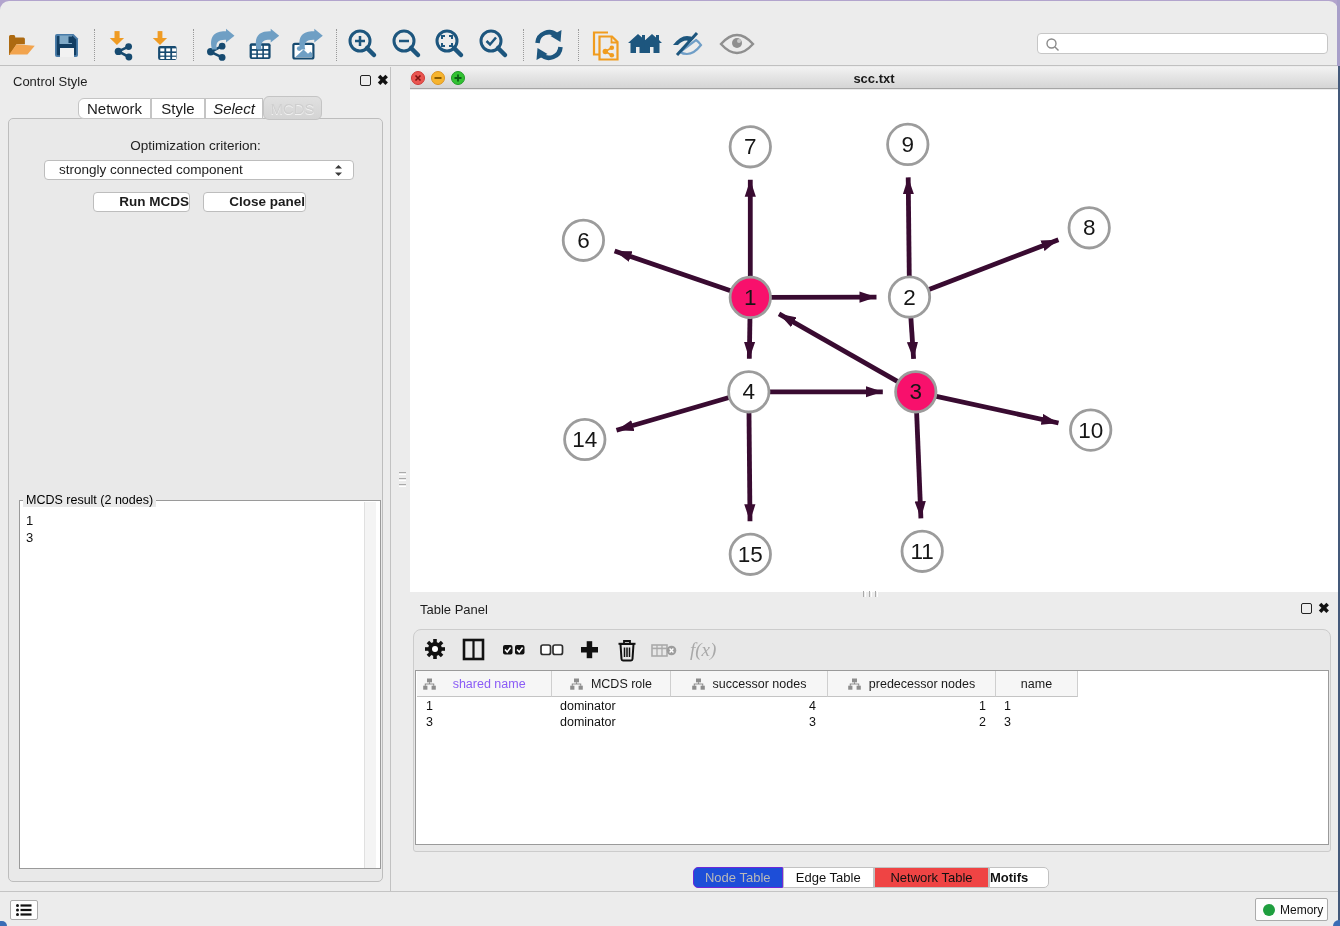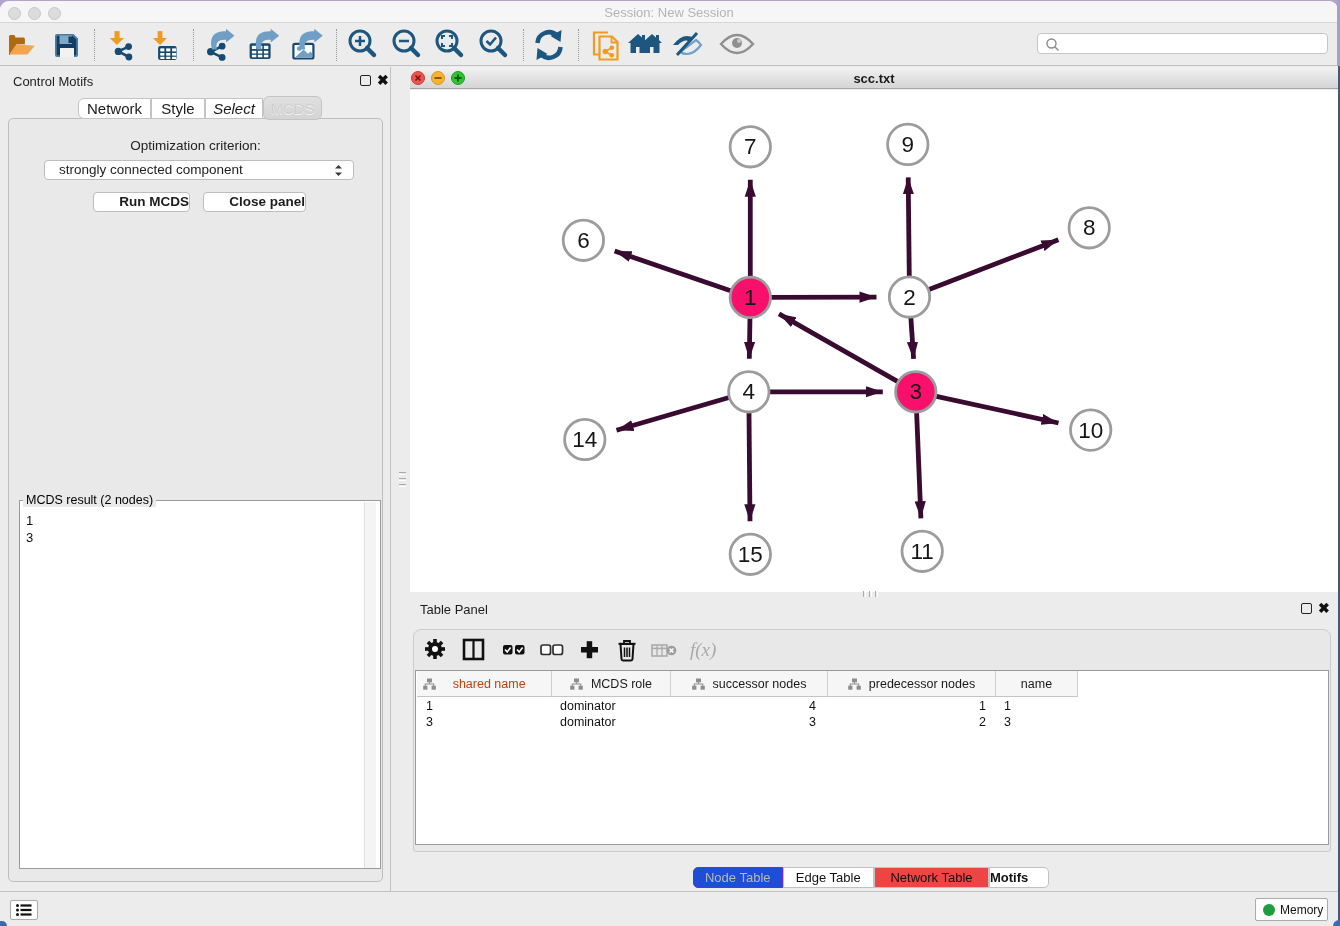--- a/index.html
+++ b/index.html
@@ -34,26 +34,20 @@
   #canvas { position:absolute; left:0; top:23px; width:928px; height:502px; background:#fff; }
   
   #tpanel { position:absolute; left:410px; top:597px; width:928px; height:294px; background:#ececec; }
   #twhite { position:absolute; left:7px; top:28px; width:908px; height:220px; background:#fff; border:1px solid #c0c0c0; }
   
   #statusbar { position:absolute; left:0; top:890px; width:1338px; height:35px; background:#ececec; border-top:1px solid #c4c4c4; }
 </style>
 </head>
 <body>
 <div id="win">
-  <div id="titlebar">
-    <div class="tl" style="left:8px;"></div>
-    <div class="tl" style="left:28px;"></div>
-    <div class="tl" style="left:48px;"></div>
-    <div id="wtitle">Session: New Session</div>
-  </div>
   <div id="toolbar">
     <div class="sep" style="left:94px"></div>
     <div class="sep" style="left:193px"></div>
     <div class="sep" style="left:336px"></div>
     <div class="sep" style="left:523px"></div>
     <div class="sep" style="left:578px"></div>
     <div id="tbicons">
         <svg width="1338" height="42" style="position:absolute;left:0;top:0" viewBox="0 0 1338 42">
 <path d="M9,31 L9,12.5 Q9,11 10.5,11 L13.8,11 Q15.2,11 15.2,12.5 L15.2,13.5 L23.4,13.5 Q24.9,13.5 24.9,15 L24.9,20.3 L16.6,20.3 L9.8,31 Z" fill="#ad6a11"></path>
 <path d="M16.6,20.3 L34.8,21.7 L27.4,30.4 L9.1,30.4 Z" fill="#f2a44e"></path>
@@ -165,21 +159,21 @@
       </div>
     <div id="search">
       <svg width="18" height="18" style="position:absolute;left:6px;top:2px" viewBox="0 0 18 18">
           <circle cx="7.5" cy="7.5" r="4.5" fill="none" stroke="#8a8a8a" stroke-width="1.4"></circle>
           <line x1="11" y1="11" x2="14.5" y2="14.5" stroke="#8a8a8a" stroke-width="1.4"></line>
         </svg>
     </div>
   </div>
   <div id="cpanel">
     <div id="cphead">
-      <div class="ptitle" style="position:absolute;left:13px;top:7px;">Control Motifs</div>
+      <div class="ptitle" style="position:absolute;left:13px;top:7px;">Control Style</div>
       <div class="maxbox" style="left:360px;top:8px;"></div>
       <div class="closex" style="left:377px;top:5px;">✖</div>
     </div>
     <div id="cpframe"></div>
     <div class="tab" style="left:78px;width:73px;border-radius:6px 0 0 6px;">Network</div>
     <div class="tab" style="left:151px;width:54px;">Style</div>
     <div class="tab" style="left:205px;width:58px;font-style:italic;">Select</div>
     <div class="tab" id="tabmcds" style="left:263px;top:29px;width:59px;height:24px;line-height:23px;">MCDS</div>
     <div id="optlabel">Optimization criterion:</div>
     <div id="combo">strongly connected component
@@ -315,21 +309,21 @@
 </svg>
         </div>
       <div id="twhite" style="position:absolute;left:1px;top:40px;width:914px;height:175px;background:#fff;border:1px solid #9a9a9a;">
         <div style="position:absolute;left:1px;top:0;width:134.7px;height:26px;background:#f6f6f6;border-right:1px solid #cfcfcf;border-bottom:1px solid #c4c4c4;">
             <svg width="13" height="12" viewBox="0 0 13 12" style="position:absolute;left:6px;top:7px">
               <rect x="4" y="0.5" width="5" height="3.8" fill="#8d8d8d"></rect>
               <rect x="0.2" y="7.7" width="4.2" height="4" fill="#8d8d8d"></rect>
               <rect x="8.6" y="7.7" width="4.2" height="4" fill="#8d8d8d"></rect>
               <path d="M6.5 4.3 L6.5 6 M2.3 7.7 L2.3 6 L10.7 6 L10.7 7.7" stroke="#8d8d8d" stroke-width="1.1" fill="none"></path>
             </svg>
-            <div style="position:absolute;left:5px;top:5.5px;width:100%;text-align:center;font-size:12.5px;color:#c2410c;">shared name</div>
+            <div style="position:absolute;left:5px;top:5.5px;width:100%;text-align:center;font-size:12.5px;color:#8b5cf6;">shared name</div>
           </div>
 <div style="position:absolute;left:135.7px;top:0;width:119.0px;height:26px;background:#f6f6f6;border-right:1px solid #cfcfcf;border-bottom:1px solid #c4c4c4;">
             <svg width="13" height="12" viewBox="0 0 13 12" style="position:absolute;left:6px;top:7px">
               <rect x="4" y="0.5" width="5" height="3.8" fill="#8d8d8d"></rect>
               <rect x="0.2" y="7.7" width="4.2" height="4" fill="#8d8d8d"></rect>
               <rect x="8.6" y="7.7" width="4.2" height="4" fill="#8d8d8d"></rect>
               <path d="M6.5 4.3 L6.5 6 M2.3 7.7 L2.3 6 L10.7 6 L10.7 7.7" stroke="#8d8d8d" stroke-width="1.1" fill="none"></path>
             </svg>
             <div style="position:absolute;left:5px;top:5.5px;width:100%;text-align:center;font-size:12.5px;color:#1a1a1a;">MCDS role</div>
           </div>

